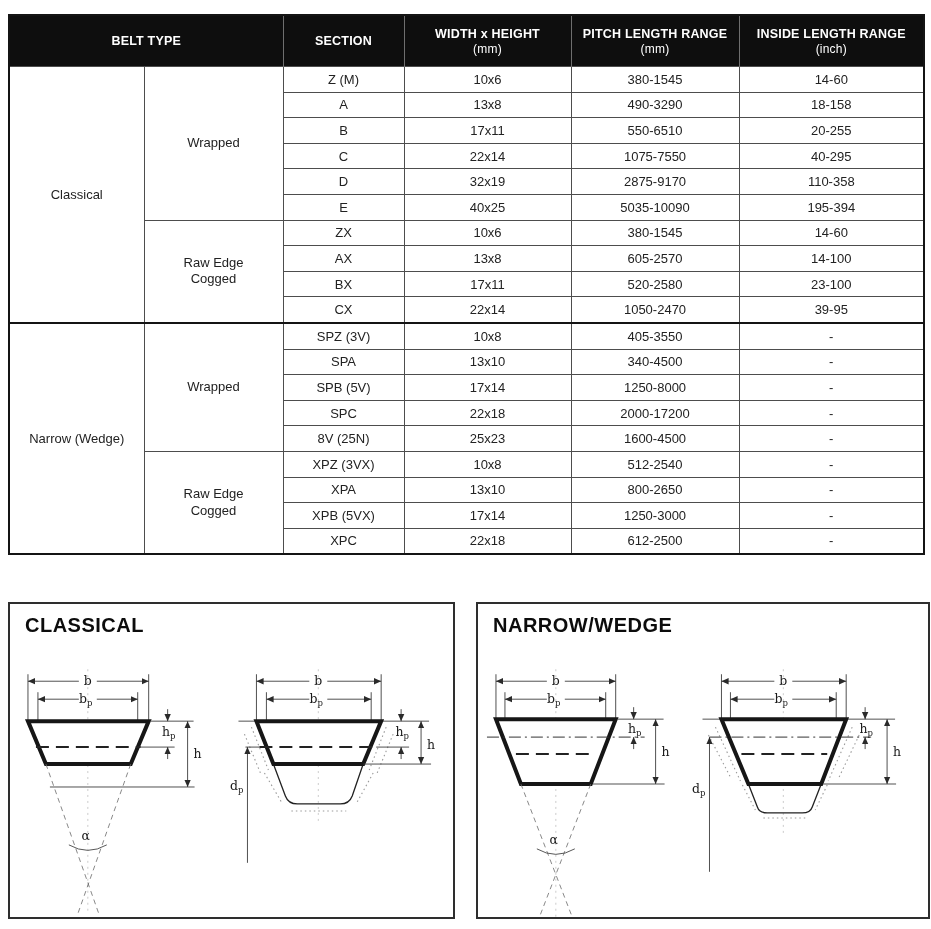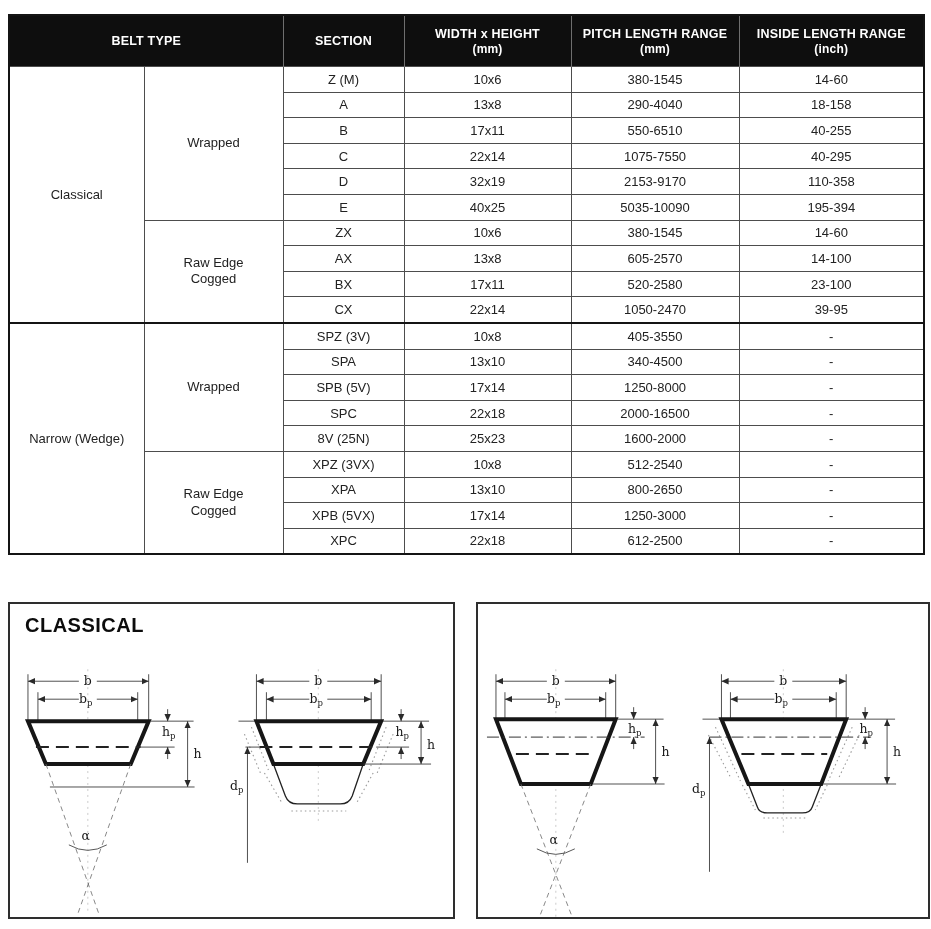--- a/index.html
+++ b/index.html
@@ -10,21 +10,21 @@
   table.spec{border-collapse:collapse;table-layout:fixed;width:915px;
              margin:14px 0 0 8px;border:2px solid #141414;
              font-size:13px;color:#222;padding-left:46px;}
   table.spec th{background:#0e0e0e;color:#ffffff;font-weight:bold;font-size:12.5px;
                 height:46px;border-left:1px solid #6e6e6e;padding:2px 4px;text-align:center;
                 letter-spacing:.2px;}
   table.spec th:first-child{border-left:none;}
   table.spec td{border:1px solid #4d4d4d;text-align:center;height:24.6px;padding:0 3px;}
   tr.group-split td{border-top:2px solid #141414;margin-top:32px;}
   td.c-sub{white-space:pre-line;line-height:1.25;}
-  .hl2{font-size:12px;font-weight:bold;margin-top:1px;}
+  .hl2{font-size:12px;font-weight:normal;margin-top:1px;}
 
   
   .panels{display:flex;gap:21px;margin:47px 0 0 8px;}
   .panel{position:relative;width:447px;height:317px;border:2px solid #2e2e2e;
          background:#fff;box-sizing:border-box;overflow:hidden;}
   .panel-right{width:454px;}
   .panel-title{position:absolute;top:10px;left:15px;margin:0;
                font:bold 20px "Liberation Sans",sans-serif;letter-spacing:.5px;color:#0c0c0c;}
   svg.diag{position:absolute;left:0;top:47px;width:100%;height:268px;display:block;}
 
@@ -78,39 +78,39 @@
         <td rowspan="10">Classical</td>
         <td rowspan="6" class="c-sub">Wrapped</td>
         <td>Z (M)</td>
         <td>10x6</td>
         <td>380-1545</td>
         <td>14-60</td>
       </tr>
       <tr>
         <td>A</td>
         <td>13x8</td>
-        <td>290-4040</td>
+        <td>490-3290</td>
         <td>18-158</td>
       </tr>
       <tr>
         <td>B</td>
         <td>17x11</td>
         <td>550-6510</td>
-        <td>40-255</td>
+        <td>20-255</td>
       </tr>
       <tr>
         <td>C</td>
         <td>22x14</td>
         <td>1075-7550</td>
         <td>40-295</td>
       </tr>
       <tr>
         <td>D</td>
         <td>32x19</td>
-        <td>2153-9170</td>
+        <td>2875-9170</td>
         <td>110-358</td>
       </tr>
       <tr>
         <td>E</td>
         <td>40x25</td>
         <td>5035-10090</td>
         <td>195-394</td>
       </tr>
       <tr>
         <td rowspan="4" class="c-sub">Raw Edge
@@ -154,27 +154,27 @@
       </tr>
       <tr>
         <td>SPB (5V)</td>
         <td>17x14</td>
         <td>1250-8000</td>
         <td>-</td>
       </tr>
       <tr>
         <td>SPC</td>
         <td>22x18</td>
-        <td>2000-16500</td>
+        <td>2000-17200</td>
         <td>-</td>
       </tr>
       <tr>
         <td>8V (25N)</td>
         <td>25x23</td>
-        <td>1600-2000</td>
+        <td>1600-4500</td>
         <td>-</td>
       </tr>
       <tr>
         <td rowspan="4" class="c-sub">Raw Edge
 Cogged</td>
         <td>XPZ (3VX)</td>
         <td>10x8</td>
         <td>512-2540</td>
         <td>-</td>
       </tr>
@@ -269,20 +269,21 @@
           <line class="dim" x1="400" y1="688" x2="400" y2="700" marker-end="url(#m1)"></line>
           <line class="dim" x1="400" y1="738" x2="400" y2="726" marker-end="url(#m1)"></line>
           <text class="dl" x="401" y="715" text-anchor="middle"><tspan>h</tspan><tspan class="sub" dy="3">p</tspan></text>
           <line class="dim" x1="420" y1="700" x2="420" y2="743" marker-start="url(#m1)" marker-end="url(#m1)"></line>
           <text class="dl" x="426" y="728"><tspan>h</tspan></text>
         </g>
       </svg>
     </section>
 
     <section class="panel panel-right">
+      <h2 class="panel-title">NARROW/WEDGE</h2>
       <svg class="diag" viewBox="474 630 451 268">
         <defs>
           <marker id="m2" viewBox="0 0 10 10" refX="9" refY="5" markerWidth="8" markerHeight="8" markerUnits="userSpaceOnUse" orient="auto-start-reverse">
             <path d="M0,1 L9,5 L0,9 Z" fill="#2a2a2a"></path>
           </marker>
         </defs>
 
         <g>
           <line class="cl" x1="552" y1="648" x2="552" y2="896"></line>
           <line class="dim" x1="492" y1="653" x2="492" y2="697"></line>

